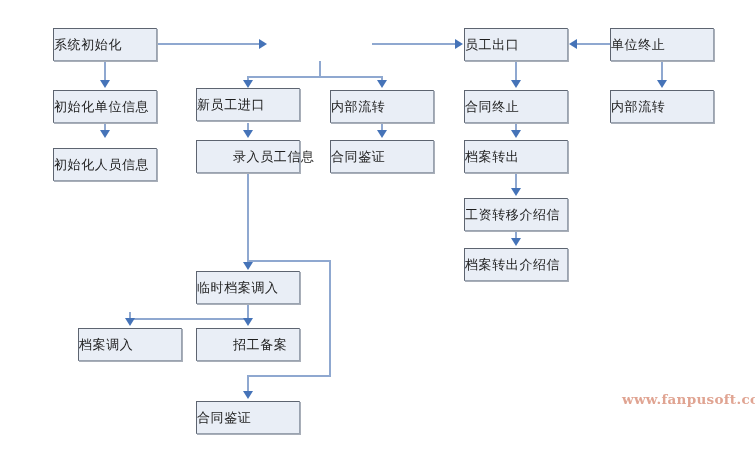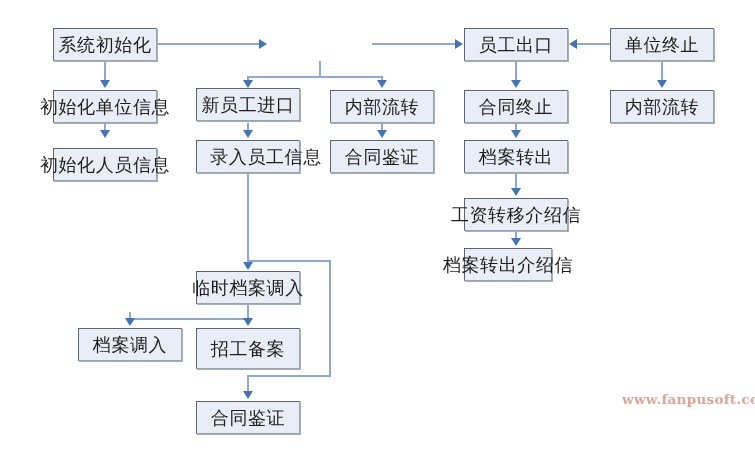--- a/index.html
+++ b/index.html
@@ -19,23 +19,23 @@
   .node {
     position: absolute;
     box-sizing: border-box;
     background: #e9eef6;
     border: 1px solid #9aa3b0;
     border-top-color: #5d6470;
     border-left-color: #5d6470;
     box-shadow: 1px 1px 0 0 #a8aeb8;
     display: flex;
     align-items: center;
-    justify-content: center;
+    justify-content: flex-start;
     color: #1d1d1d;
-    font-size: 18px;
+    font-size: 13px;
     letter-spacing: 0.6px;
     line-height: 1;
     white-space: nowrap;
     user-select: none;
   }
   .node-label {
     display: block;
   }
   
   .seg {
@@ -186,39 +186,39 @@
   </div>
   <div class="node" style="left:330px; top:140px; width:104px; height:33px;">
     <span class="node-label">合同鉴证</span>
   </div>
   <div class="node" style="left:196px; top:271px; width:104px; height:33px;">
     <span class="node-label">临时档案调入</span>
   </div>
   <div class="node" style="left:78px; top:328px; width:104px; height:33px;">
     <span class="node-label">档案调入</span>
   </div>
-  <div class="node" style="left:196px; top:328px; width:104px; height:41px;">
+  <div class="node" style="left:196px; top:328px; width:104px; height:33px;padding-left:36px;">
     <span class="node-label">招工备案</span>
   </div>
   <div class="node" style="left:196px; top:401px; width:104px; height:33px;">
     <span class="node-label">合同鉴证</span>
   </div>
   <div class="node" style="left:464px; top:28px; width:104px; height:33px;">
     <span class="node-label">员工出口</span>
   </div>
   <div class="node" style="left:464px; top:90px; width:104px; height:33px;">
     <span class="node-label">合同终止</span>
   </div>
   <div class="node" style="left:464px; top:140px; width:104px; height:33px;">
     <span class="node-label">档案转出</span>
   </div>
   <div class="node" style="left:464px; top:198px; width:104px; height:33px;">
     <span class="node-label">工资转移介绍信</span>
   </div>
-  <div class="node" style="left:464px; top:248px; width:88px; height:33px;">
+  <div class="node" style="left:464px; top:248px; width:104px; height:33px;">
     <span class="node-label">档案转出介绍信</span>
   </div>
   <div class="node" style="left:610px; top:28px; width:104px; height:33px;">
     <span class="node-label">单位终止</span>
   </div>
   <div class="node" style="left:610px; top:90px; width:104px; height:33px;">
     <span class="node-label">内部流转</span>
   </div>
 
   <div id="logo">

